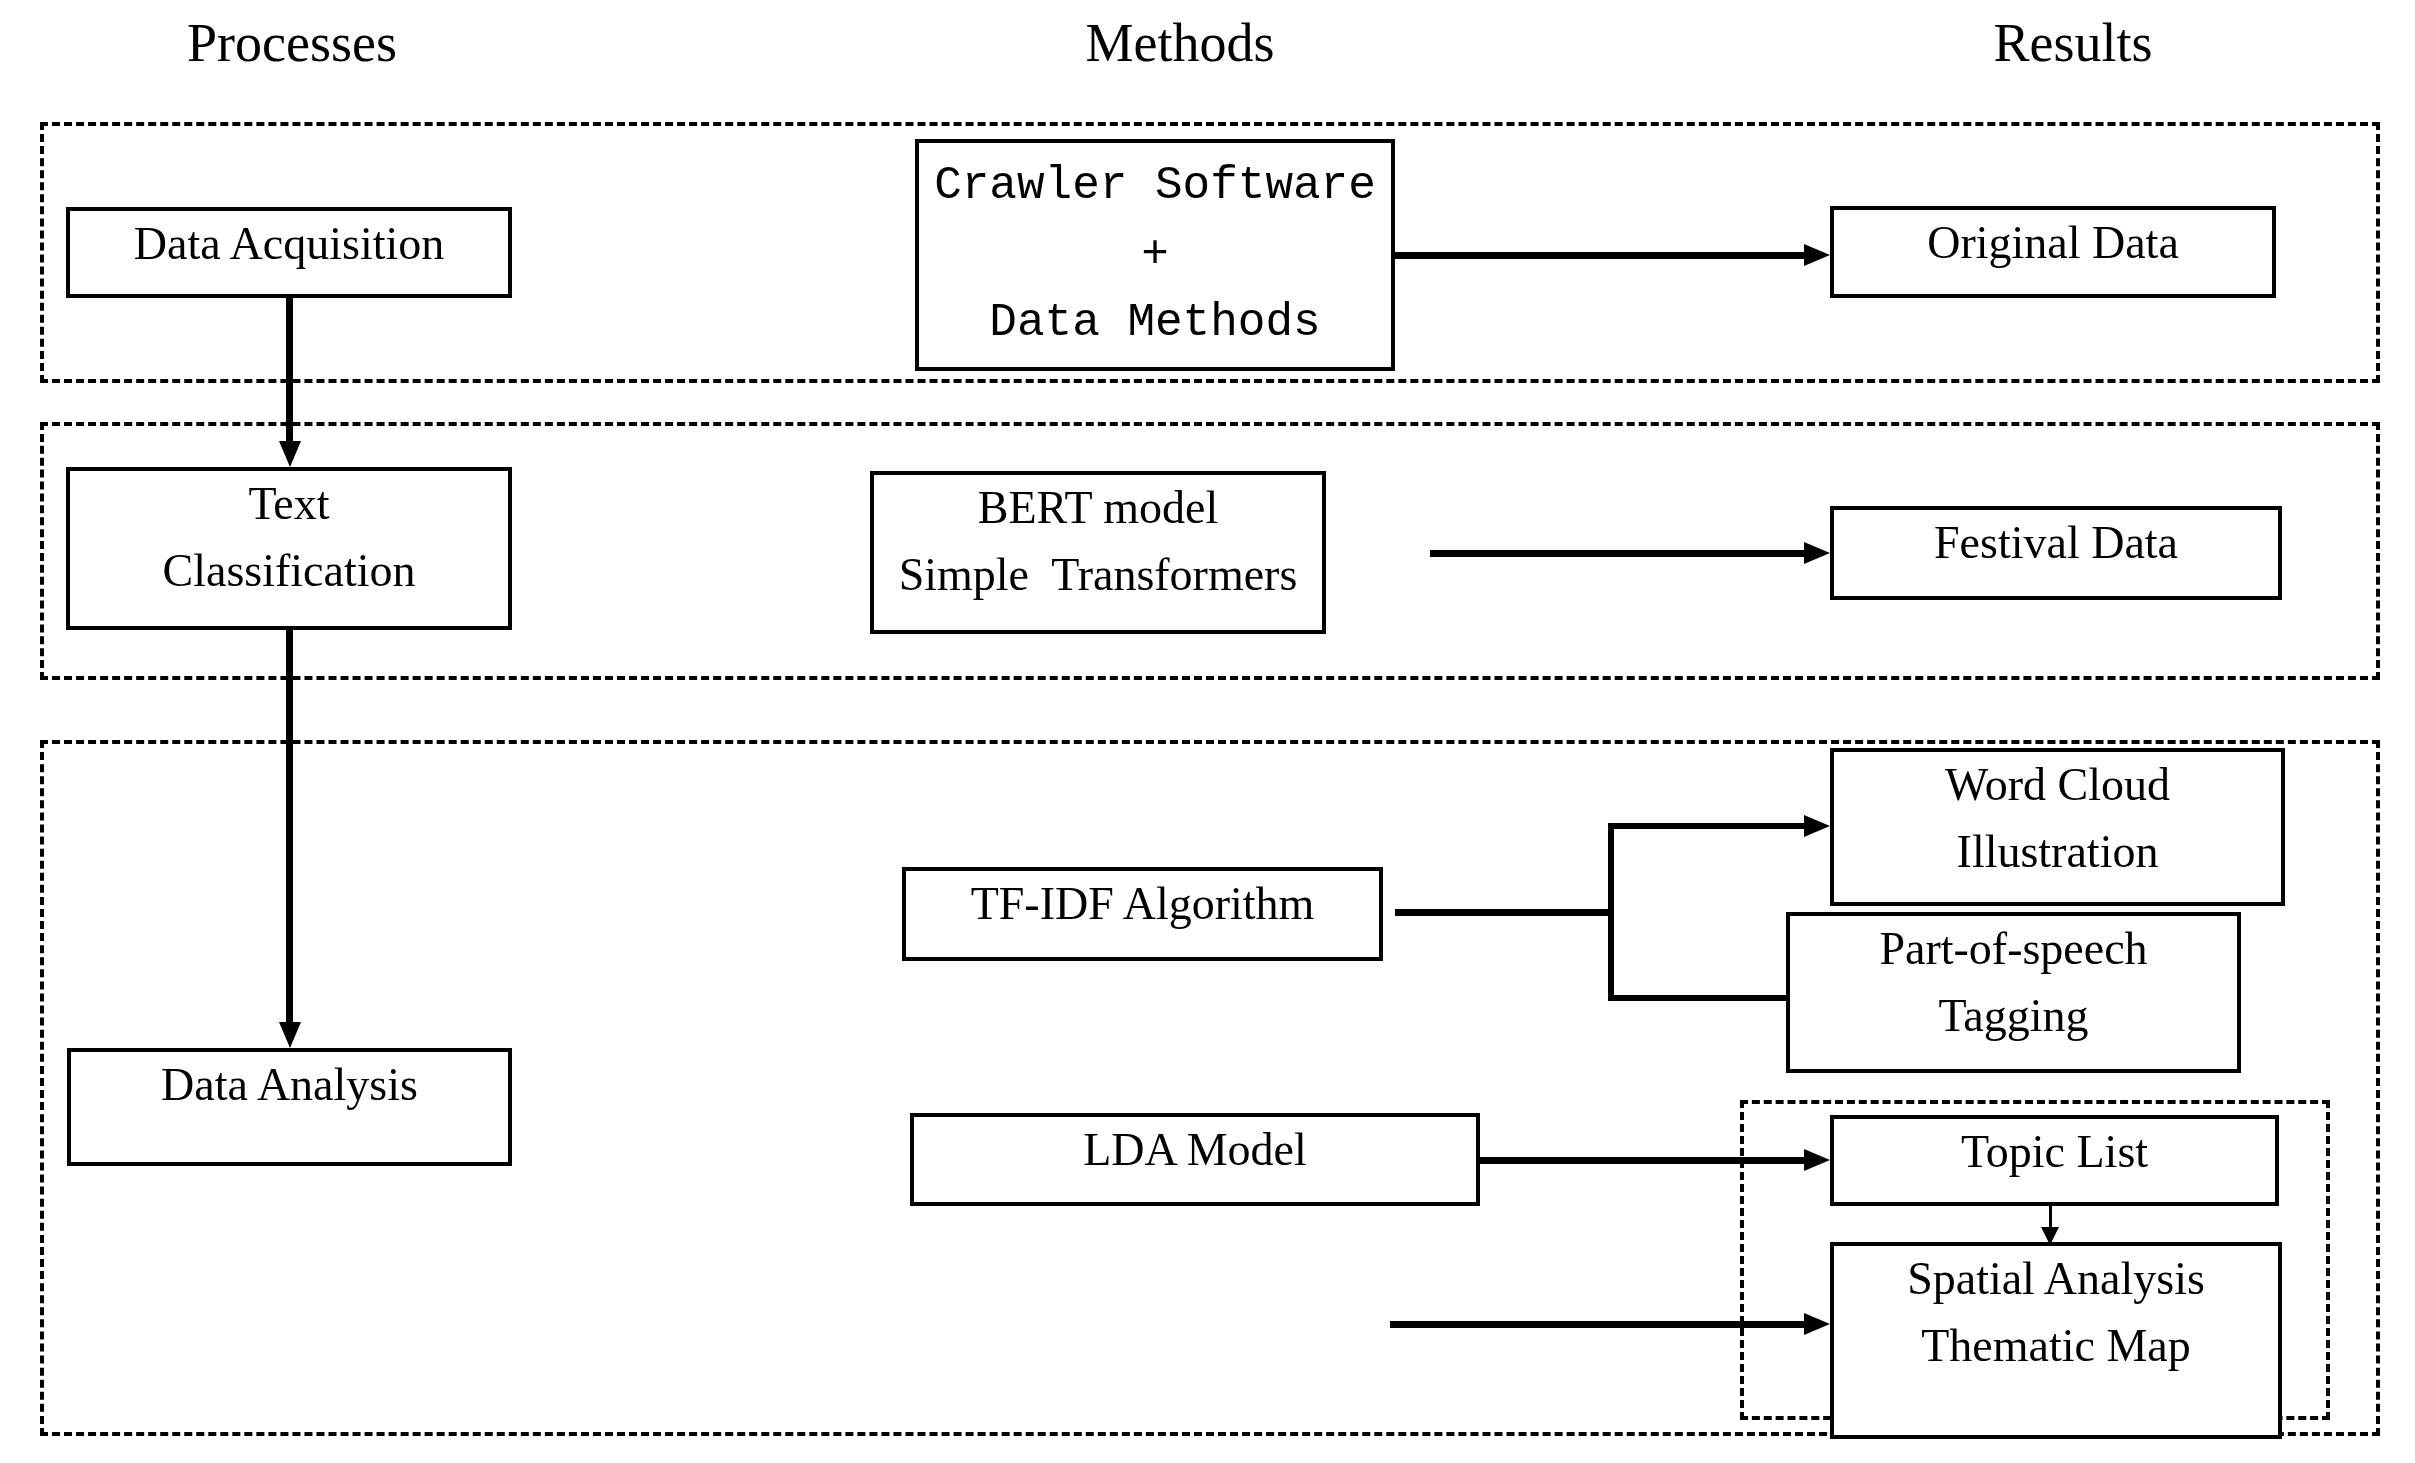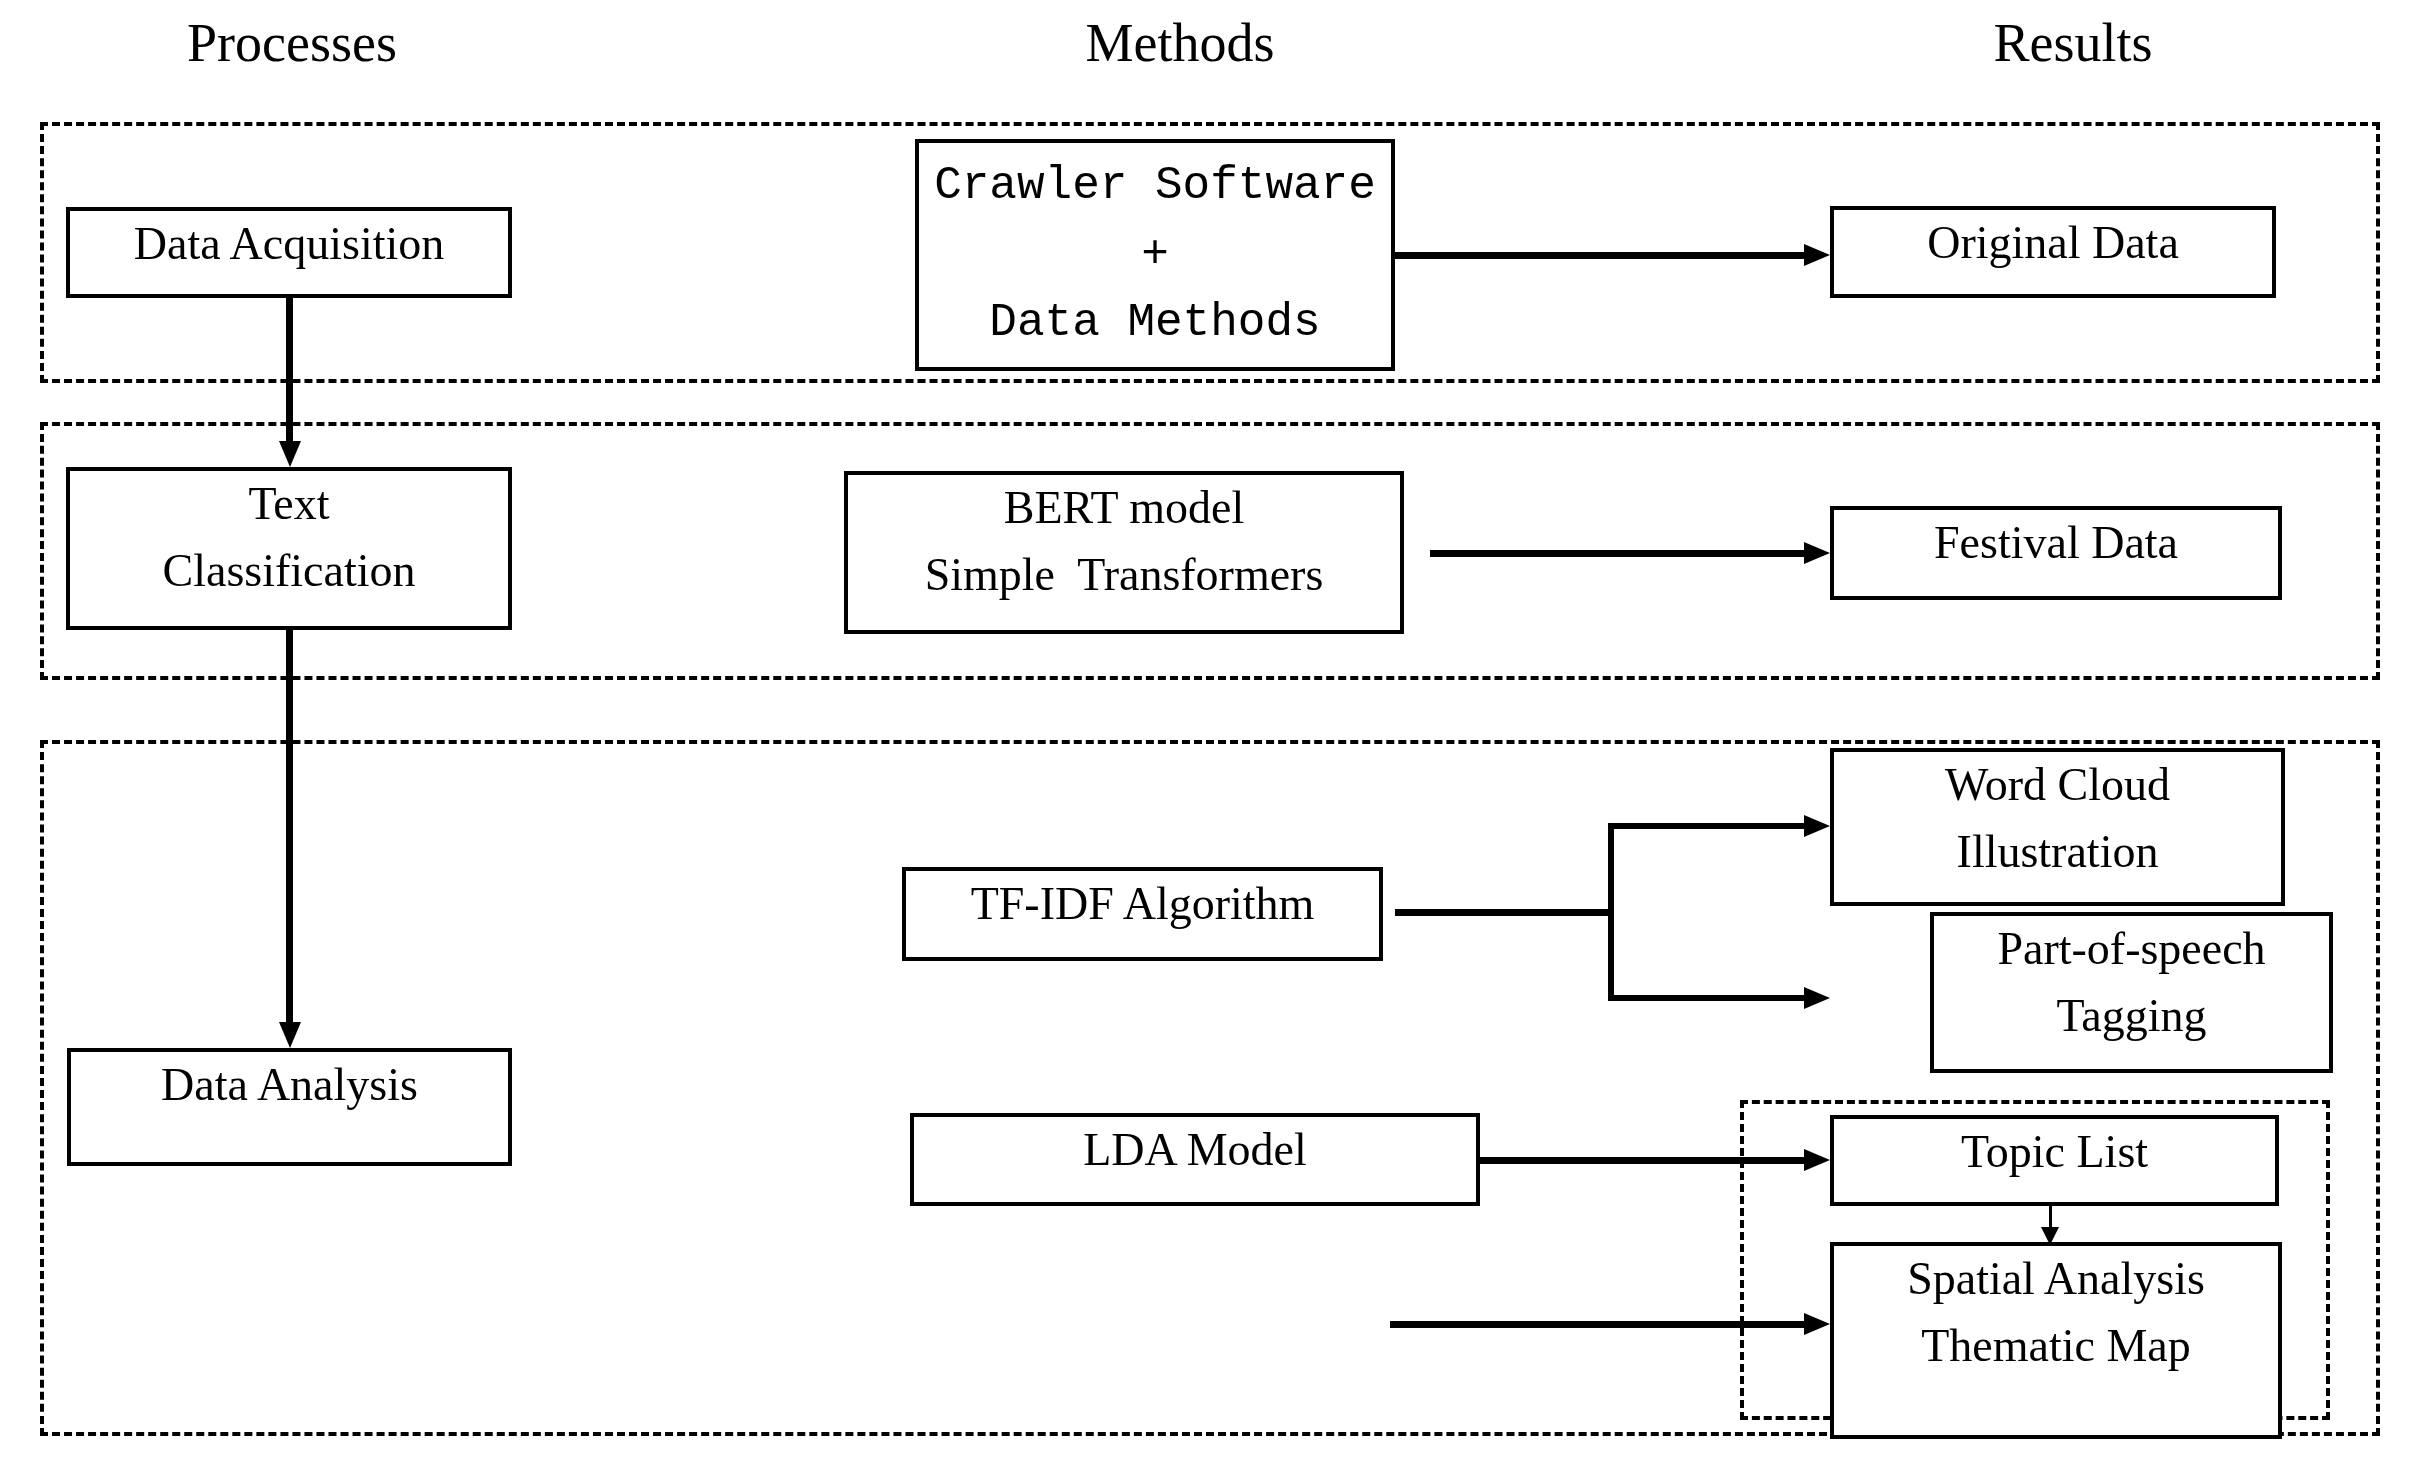--- a/index.html
+++ b/index.html
@@ -99,42 +99,42 @@
   </div>
   <div class="node" style="left:67px;top:1048px;width:445px;height:118px">
     <span class="line">Data Analysis</span>
   </div>
 
   <div class="node triple" style="left:915px;top:139px;width:480px;height:232px">
     <span class="line">Crawler Software</span>
     <span class="line">+</span>
     <span class="line">Data Methods</span>
   </div>
-  <div class="node" style="left:844px;top:471px;width:560px;height:163px">
+  <div class="node" style="left:870px;top:471px;width:456px;height:163px">
     <span class="line">BERT model</span>
     <span class="line">Simple  Transformers</span>
   </div>
   <div class="node" style="left:902px;top:867px;width:481px;height:94px">
     <span class="line">TF-IDF Algorithm</span>
   </div>
   <div class="node" style="left:910px;top:1113px;width:570px;height:93px">
     <span class="line">LDA Model</span>
   </div>
 
   <div class="node" style="left:1830px;top:206px;width:446px;height:92px">
     <span class="line">Original Data</span>
   </div>
   <div class="node" style="left:1830px;top:506px;width:452px;height:94px">
     <span class="line">Festival Data</span>
   </div>
   <div class="node" style="left:1830px;top:748px;width:455px;height:158px">
     <span class="line">Word Cloud</span>
     <span class="line">Illustration</span>
   </div>
-  <div class="node" style="left:1930px;top:912px;width:403px;height:161px">
+  <div class="node" style="left:1786px;top:912px;width:455px;height:161px">
     <span class="line">Part-of-speech</span>
     <span class="line">Tagging</span>
   </div>
   <div class="node" style="left:1830px;top:1115px;width:449px;height:91px">
     <span class="line">Topic List</span>
   </div>
   <div class="node" style="left:1830px;top:1242px;width:452px;height:197px">
     <span class="line">Spatial Analysis</span>
     <span class="line">Thematic Map</span>
   </div>

